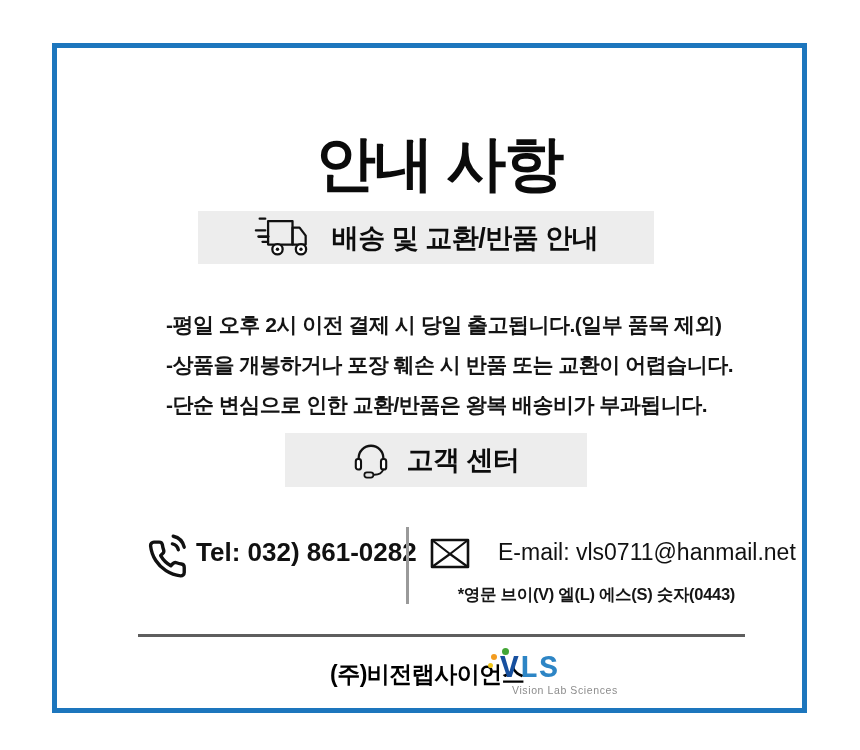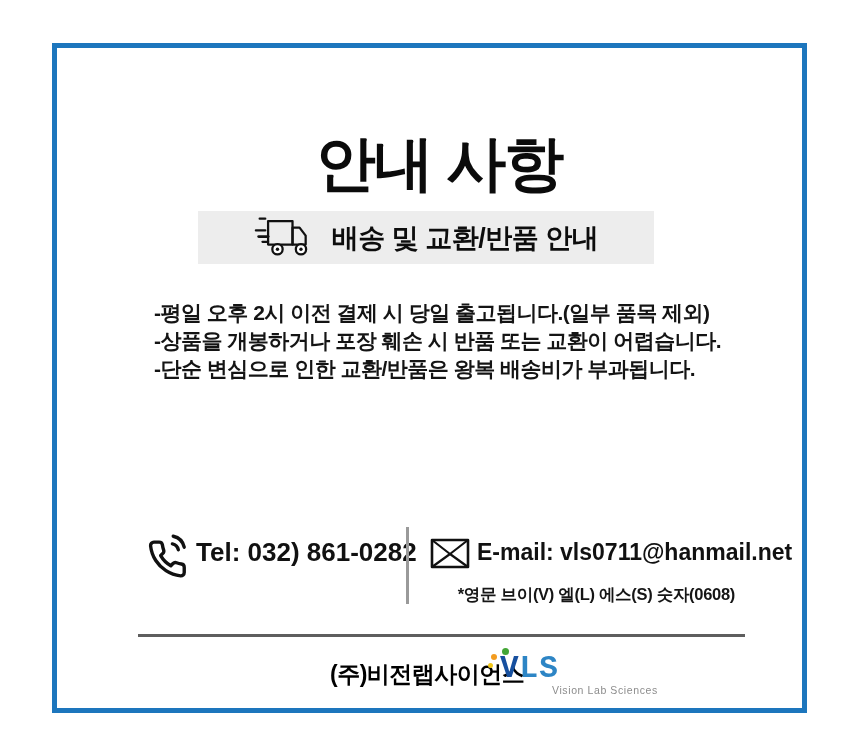--- a/index.html
+++ b/index.html
@@ -50,43 +50,43 @@
   .policies {
     position: absolute;
     left: 154px; top: 299px;
     font-size: 21px;
     font-weight: 700;
     line-height: 28px;
     color: #141414;
     letter-spacing: -0.5px;
     white-space: nowrap;
   }
-  .policies p { margin: 0; }
+  .policies p { margin: 12px; }
   .icon svg { display: block; }
   .phone-icon    { position: absolute; left: 147px; top: 527px; }
   .tel-text      { position: absolute; left: 196px; top: 537px; font-size: 26px; font-weight: 700; }
   .v-divider     { position: absolute; left: 406px; top: 527px; width: 3px; height: 77px; background: #9a9a9a; }
   .envelope-icon { position: absolute; left: 430px; top: 538px; }
-  .email-text    { position: absolute; left: 477px; top: 539px; font-size: 23px; font-weight: 700; }
+  .email-text    { position: absolute; left: 498px; top: 539px; font-size: 23px; font-weight: 400; }
   .email-note    { position: absolute; left: 420px; top: 584px; width: 315px; text-align: right;
                    font-size: 16.5px; font-weight: 600; color: #151515; letter-spacing: -0.3px; }
   .footer-line   { position: absolute; left: 138px; top: 634px; width: 607px; height: 3px; background: #5e5e5e; }
   .company-name  { position: absolute; left: 330px; top: 659px; font-size: 23px; font-weight: 800; color: #000000; letter-spacing: -0.5px; }
   .vls-logo      { position: absolute; left: 486px; top: 644px; width: 140px; height: 54px; }
   .vls-logo .dot { position: absolute; border-radius: 50%; }
   .dot-orange    { left: 5px;  top: 10px; width: 6px; height: 6px; background: #f39c1f; }
   .dot-green     { left: 16px; top: 4px;  width: 7px; height: 7px; background: #43a636; }
   .dot-yellow    { left: 2px;  top: 19px; width: 5px; height: 5px; background: #f2c718; }
   .vls-letters   { position: absolute; left: 14px; top: 9px;
                    font-family: Liberation Mono, monospace; font-weight: bold;
                    font-size: 31px; line-height: 1; letter-spacing: 1px; }
   .vls-letters .v-letter  { color: #17509f; }
   .vls-letters .ls-letter { color: #2d85c5; }
   .vls-sub       { position: absolute; left: 26px; top: 40px; font-size: 10.5px;
-                   color: #8c8c8c; letter-spacing: 0.6px; white-space: nowrap; margin-left: 40px; }
+                   color: #8c8c8c; letter-spacing: 0.6px; white-space: nowrap; }
 </style>
 </head>
 <body>
 
 <div class="canvas">
 
   <div class="border-box"></div>
 
   <h1 class="page-title">안내 사항</h1>
 
@@ -107,41 +107,53 @@
     </span>
     <span class="hdr-text">배송 및 교환/반품 안내</span>
   </div>
 
   <div class="policies">
     <p>-평일 오후 2시 이전 결제 시 당일 출고됩니다.(일부 품목 제외)</p>
     <p>-상품을 개봉하거나 포장 훼손 시 반품 또는 교환이 어렵습니다.</p>
     <p>-단순 변심으로 인한 교환/반품은 왕복 배송비가 부과됩니다.</p>
   </div>
 
+  <div class="section-header hdr-cc">
+    <span class="icon">
+      <svg width="38" height="38" viewBox="0 0 40 40" fill="none" stroke="#111111" stroke-width="2.4" stroke-linecap="round" stroke-linejoin="round">
+        <path d="M7 23 v-5 a13 13 0 0 1 26 0 v5"></path>
+        <rect x="4" y="19" width="5.5" height="11" rx="2.5" fill="#ffffff" stroke-width="2.2"></rect>
+        <rect x="30.5" y="19" width="5.5" height="11" rx="2.5" fill="#ffffff" stroke-width="2.2"></rect>
+        <path d="M33 30 c-1.5 4 -5.5 5.5 -9.5 5.5 h-2" stroke-width="2"></path>
+        <rect x="13" y="33" width="9.5" height="5.5" rx="2.7" fill="#e2e2e2" stroke-width="1.8"></rect>
+      </svg>
+    </span>
+    <span class="hdr-text">고객 센터</span>
+  </div>
 
   <span class="icon phone-icon">
     <svg width="44" height="54" viewBox="0 0 26 30" fill="none" stroke="#111111" stroke-width="2" stroke-linecap="round" stroke-linejoin="round">
       <path d="M22 22.92v3a2 2 0 0 1-2.18 2 19.79 19.79 0 0 1-8.63-3.07 19.5 19.5 0 0 1-6-6 19.79 19.79 0 0 1-3.07-8.67A2 2 0 0 1 4.11 8h3a2 2 0 0 1 2 1.72 12.84 12.84 0 0 0 .7 2.81 2 2 0 0 1-.45 2.11l-1.27 1.27a16 16 0 0 0 6 6l1.27-1.27a2 2 0 0 1 2.11-.45 12.84 12.84 0 0 0 2.81.7 2 2 0 0 1 1.72 2.03z"></path>
       <path d="M15.5 4.5 a8.5 8.5 0 0 1 6.5 6.5"></path>
       <path d="M15 9 a4.5 4.5 0 0 1 3.5 3.5"></path>
     </svg>
   </span>
   <span class="tel-text">Tel: 032) 861-0282</span>
 
   <div class="v-divider"></div>
 
   <span class="icon envelope-icon">
     <svg width="40" height="31" viewBox="0 0 40 31" fill="none" stroke="#111111" stroke-width="2.6" stroke-linejoin="round">
       <rect x="2" y="2" width="36" height="27"></rect>
       <path d="M2 2 L20 16 L38 2" stroke-width="2.2"></path>
       <path d="M2 29 L20 16 L38 29" stroke-width="2.2"></path>
     </svg>
   </span>
   <span class="email-text">E-mail: vls0711@hanmail.net</span>
-  <div class="email-note">*영문 브이(V) 엘(L) 에스(S) 숫자(0608)</div>
+  <div class="email-note">*영문 브이(V) 엘(L) 에스(S) 숫자(0443)</div>
 
   <div class="footer-line"></div>
 
   <span class="company-name">(주)비전랩사이언스</span>
 
   <div class="vls-logo">
     <span class="dot dot-orange"></span>
     <span class="dot dot-green"></span>
     <span class="dot dot-yellow"></span>
     <span class="vls-letters"><span class="v-letter">V</span><span class="ls-letter">LS</span></span>

